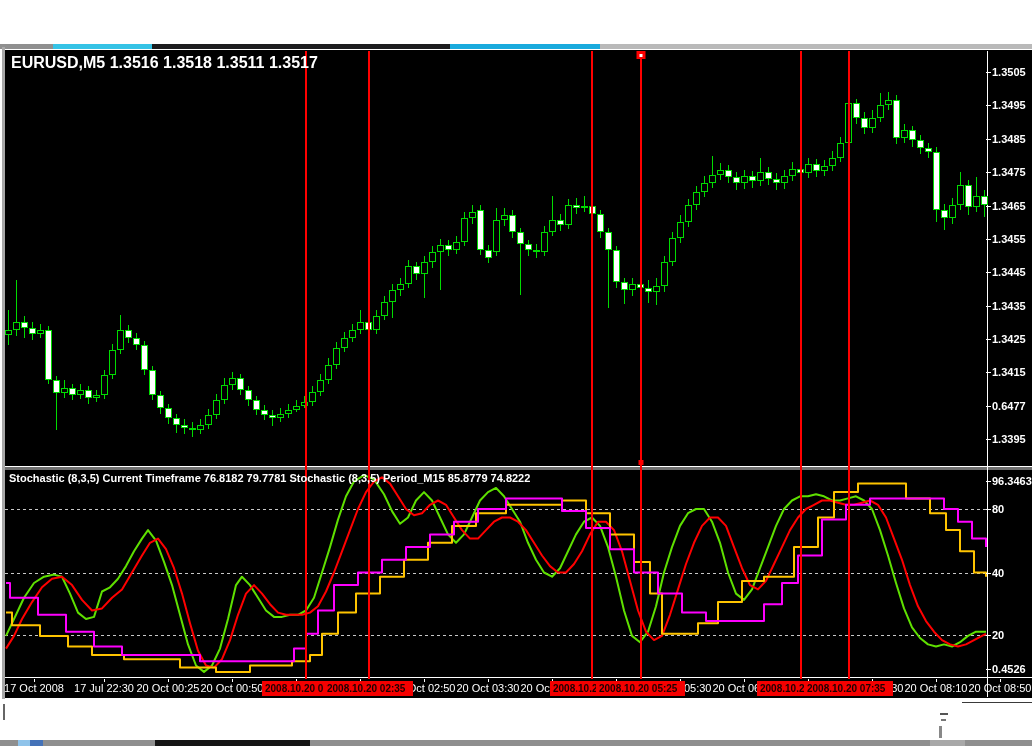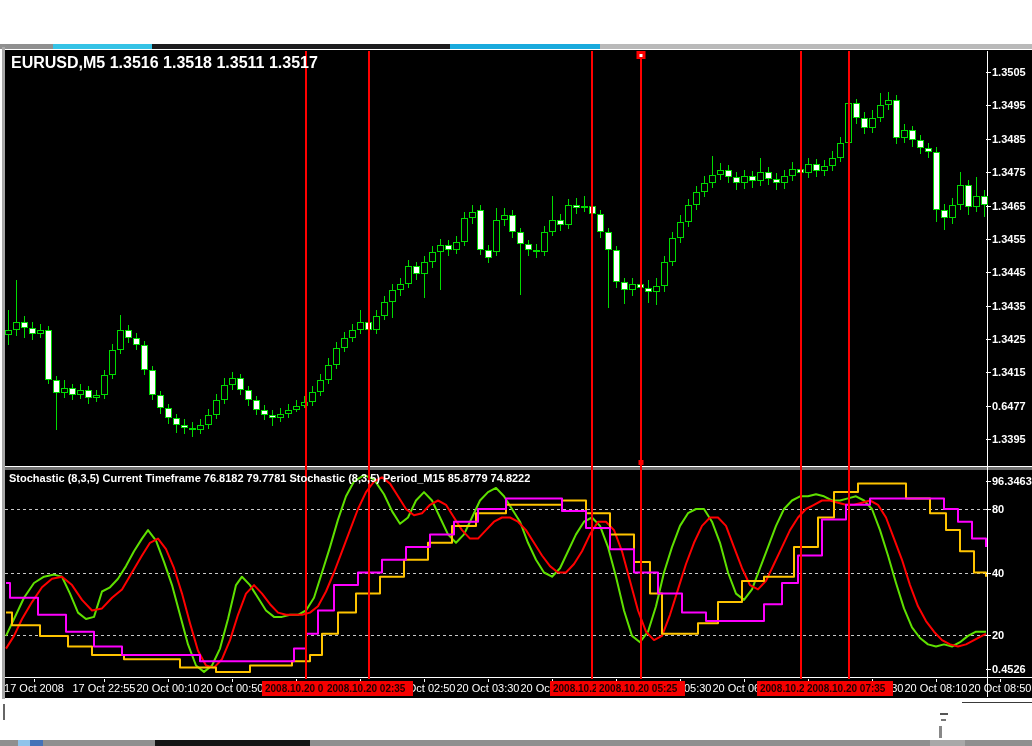--- a/index.html
+++ b/index.html
@@ -351,23 +351,23 @@
       <div class="tick" style="top:573px;"></div>
       <div class="alabel" style="left:992px;top:628px;">20</div>
       <div class="tick" style="top:635px;"></div>
       <div class="alabel" style="left:992px;top:662px;">0.4526</div>
       <div class="tick" style="top:669px;"></div>
     </div>
   <div id="time-labels">
       <div class="ttick" style="left:34px;"></div>
       <div class="tlabel" style="left:34px;">17 Oct 2008</div>
       <div class="ttick" style="left:104px;"></div>
-      <div class="tlabel" style="left:104px;">17 Oct 22:55</div>
+      <div class="tlabel" style="left:104px;">17 Jul 22:30</div>
       <div class="ttick" style="left:168px;"></div>
-      <div class="tlabel" style="left:168px;">20 Oct 00:10</div>
+      <div class="tlabel" style="left:168px;">20 Oct 00:25</div>
       <div class="ttick" style="left:232px;"></div>
       <div class="tlabel" style="left:232px;">20 Oct 00:50</div>
       <div class="ttick" style="left:296px;"></div>
       <div class="tlabel" style="left:296px;">20 Oct 01:30</div>
       <div class="ttick" style="left:360px;"></div>
       <div class="tlabel" style="left:360px;">20 Oct 02:10</div>
       <div class="ttick" style="left:424px;"></div>
       <div class="tlabel" style="left:424px;">20 Oct 02:50</div>
       <div class="ttick" style="left:488px;"></div>
       <div class="tlabel" style="left:488px;">20 Oct 03:30</div>

